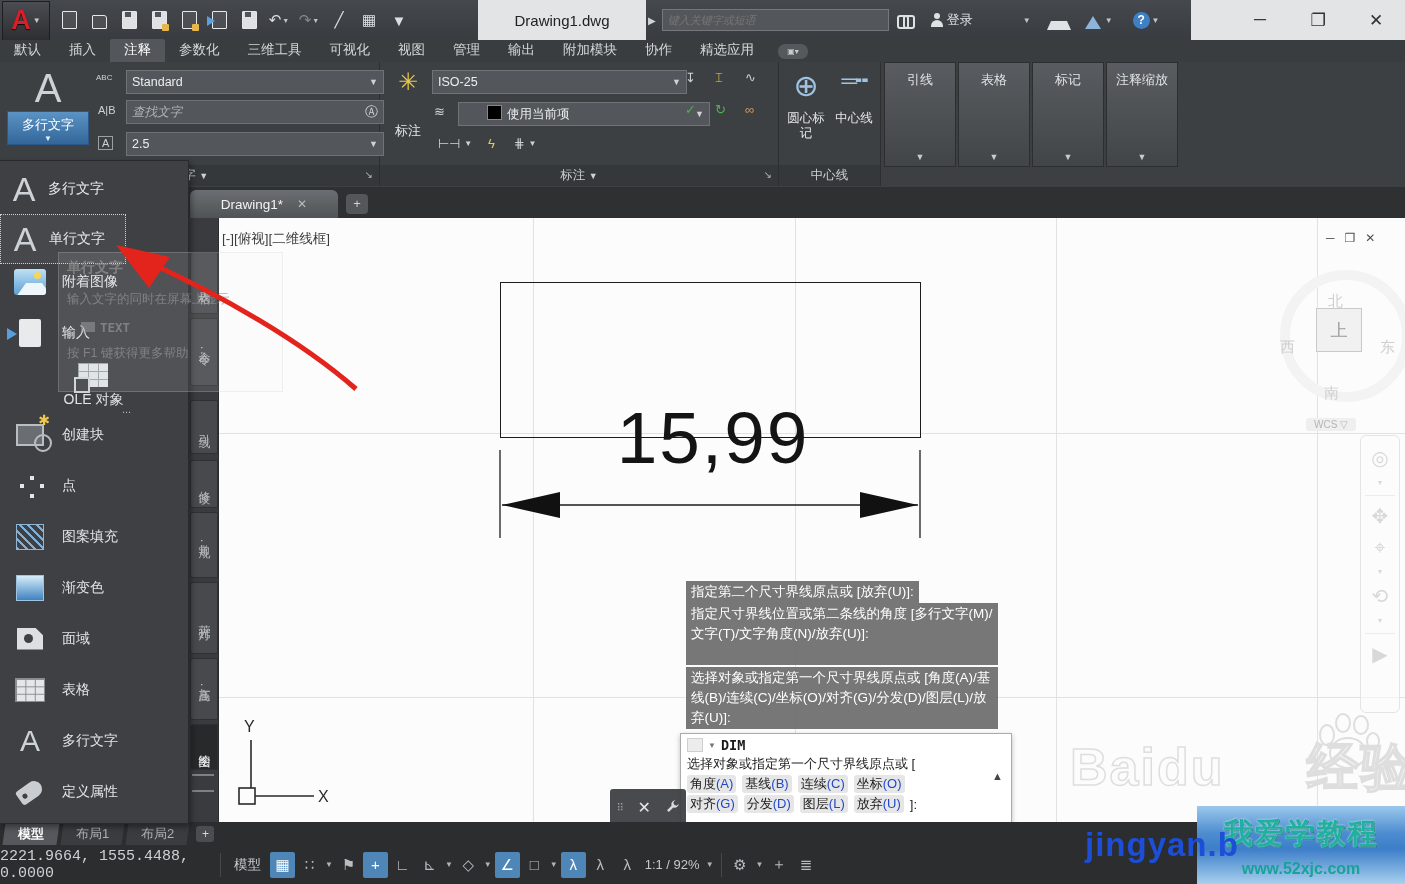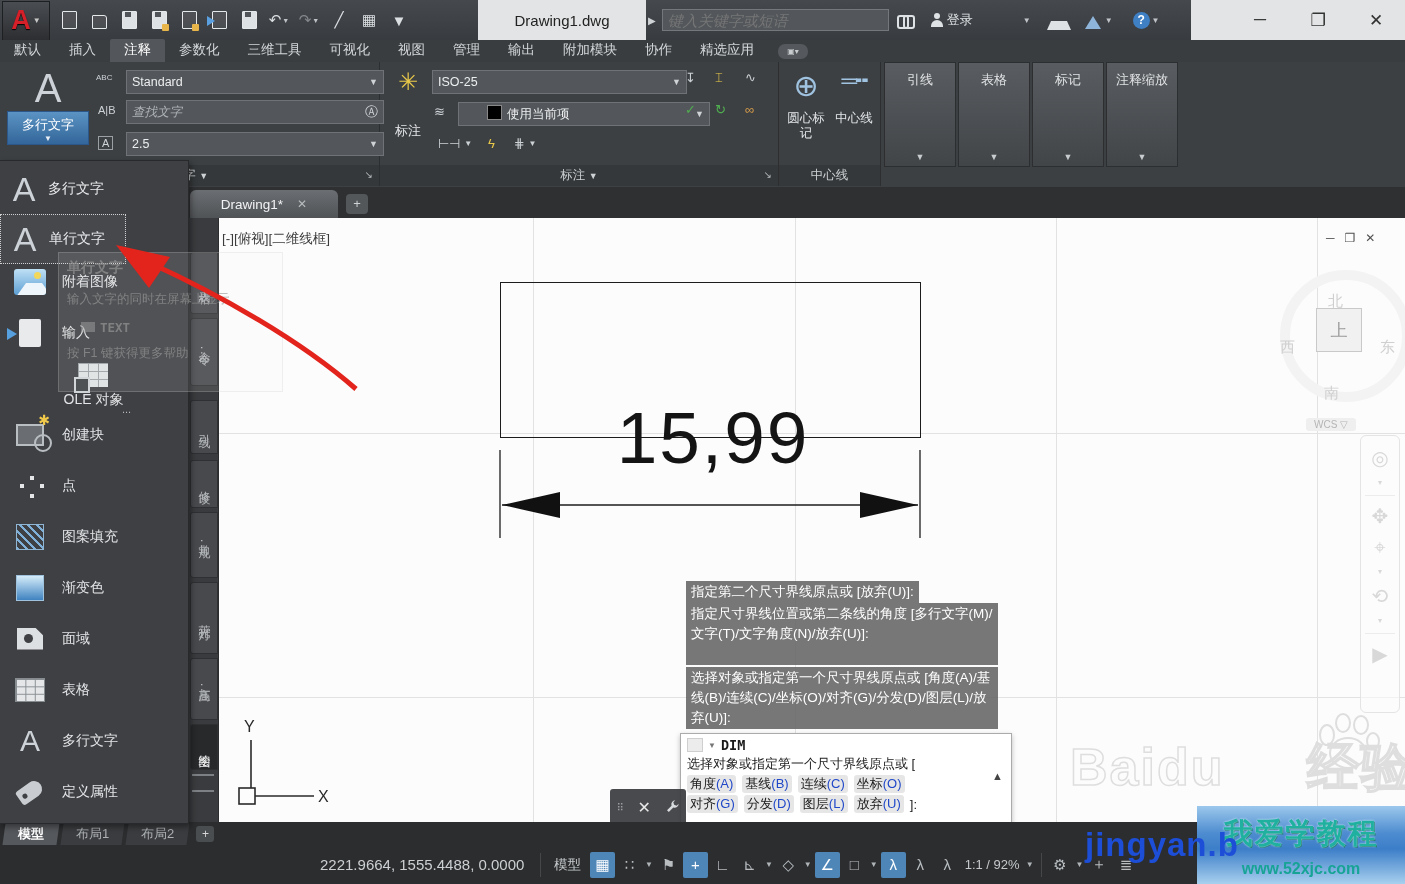--- a/index.html
+++ b/index.html
@@ -19,21 +19,21 @@
   .qi.disabled{color:#84888c;}
   .qi .dd{font-size:7px;color:#c0c4c8;margin-left:1px;}
   .pg.folder{height:12px;margin-top:4px;border-radius:1px 3px 1px 1px;}
   .pg.floppy{background:#dfe2e4;}
   .pg.floppy:after{content:"";position:absolute;left:2px;top:0;width:6px;height:5px;background:#51555a;}
   .pg .corner{position:absolute;right:-3px;bottom:-3px;width:7px;height:7px;background:#e8b54a;border-radius:1px;}
   .pg .arrow{position:absolute;left:-6px;top:4px;width:0;height:0;border:5px solid transparent;border-left:8px solid #5aa0e0;}
   #title-text{left:478px;top:0;width:168px;height:40px;display:flex;align-items:center;justify-content:center;color:#222;font-size:15px;}
   #infocenter{left:646px;top:0;width:545px;height:40px;background:linear-gradient(#45484d,#383b3f);display:flex;align-items:center;}
   #search-expand{color:#cfd3d6;font-size:10px;margin:0 6px 0 2px;}
-  #search-input{width:215px;height:20px;background:#53575b;border:1px solid #74787c;color:#bef264;font-style:italic;font-size:15px;padding:0 5px;font-family:inherit;}
+  #search-input{width:215px;height:20px;background:#53575b;border:1px solid #74787c;color:#bef264;font-style:italic;font-size:11px;padding:0 5px;font-family:inherit;}
   .ic-binoc{width:18px;height:10px;position:relative;margin:0 8px;}
   .ic-binoc:before,.ic-binoc:after{content:"";position:absolute;top:0;width:8px;height:10px;border:2px solid #dfe2e4;border-radius:3px;}
   .ic-binoc:before{left:0;} .ic-binoc:after{right:0;}
   .ic-person{width:12px;height:14px;position:relative;margin:0 4px 0 8px;}
   .ic-person:before{content:"";position:absolute;left:3px;top:0;width:6px;height:6px;border-radius:50%;background:#dfe2e4;}
   .ic-person:after{content:"";position:absolute;left:0;top:7px;width:12px;height:7px;border-radius:6px 6px 0 0;background:#dfe2e4;}
   #signin-label{color:#dfe2e4;font-size:13px;margin-right:48px;}
   .tb-dd{color:#c0c4c8;font-size:8px;margin:0 6px 0 2px;}
   .ic-cart{width:16px;height:11px;position:relative;margin:0 4px 0 10px;border-bottom:9px solid #dfe2e4;border-left:4px solid transparent;border-right:4px solid transparent;}
   .ic-a360{width:0;height:0;border:8px solid transparent;border-bottom:13px solid #8fb4da;margin:0 2px 4px 10px;}
@@ -114,21 +114,21 @@
 
   
   #layoutrow{left:0;top:822px;width:1405px;height:23px;background:#2b2d2f;display:flex;align-items:center;}
   .ltab{padding:2px 14px;font-size:13px;color:#aeb1b4;transform:skewX(-8deg);margin-left:4px;background:#3a3c3f;border-radius:2px 2px 0 0;}
   .ltab span{display:inline-block;transform:skewX(8deg);}
   .ltab.active{background:#55585c;color:#fff;font-weight:bold;}
   #layout-plus{width:18px;height:16px;background:#4a4d50;border-radius:3px;color:#d8d8d8;text-align:center;line-height:16px;margin-left:8px;font-size:12px;}
 
   
   #statusbar{left:0;top:845px;width:1405px;height:39px;background:#2b2d2f;display:flex;align-items:center;color:#c6c9cb;}
-  #coords{margin-left:320px;font-size:15px;color:#cdd0d2;width:215px;}
+  #coords{font-size:15px;color:#cdd0d2;width:215px;font-family:Liberation Mono, monospace;}
   .sb-sep{width:1px;height:24px;background:#45484b;margin:0 5px;}
   #sb-model{font-size:13.5px;padding:0 8px;}
   .sbi{width:25px;height:26px;display:flex;align-items:center;justify-content:center;font-size:15px;color:#b9bdc0;margin:0 1px;border-radius:2px;}
   .sbi.active{background:#4e86b8;color:#fff;}
   .sbi-dd{font-size:8px;color:#b0b4b7;margin:0 2px;}
   #sb-scale{font-size:13px;margin:0 4px;white-space:nowrap;}
 
   
   #menu{left:0;top:160px;width:188px;height:662px;background:#3e4043;border:1px solid #27292b;border-left:none;box-shadow:2px 3px 6px rgba(0,0,0,.4);}
   .mtop{position:absolute;left:0;width:126px;height:50px;display:flex;align-items:center;}

